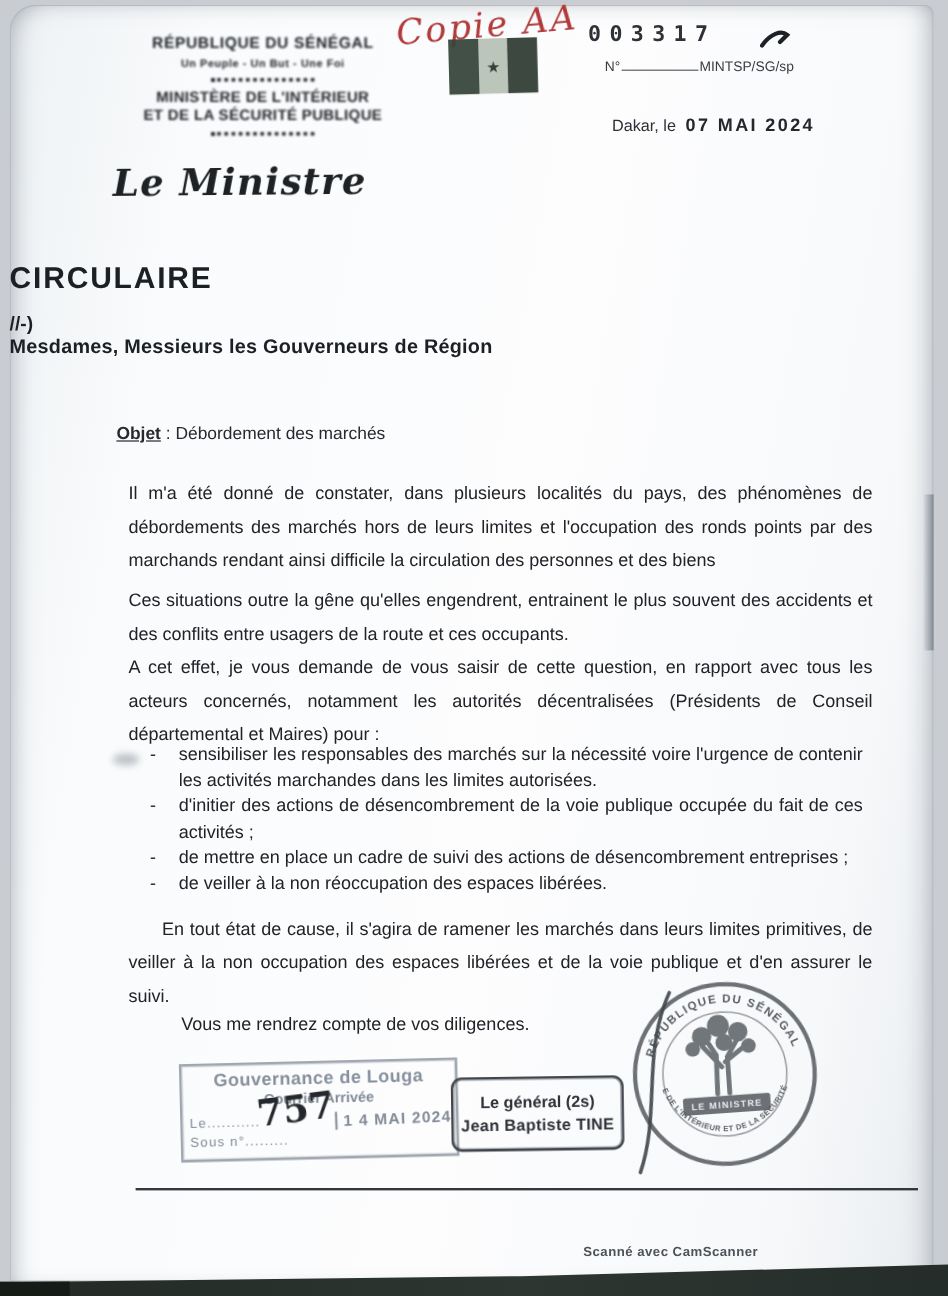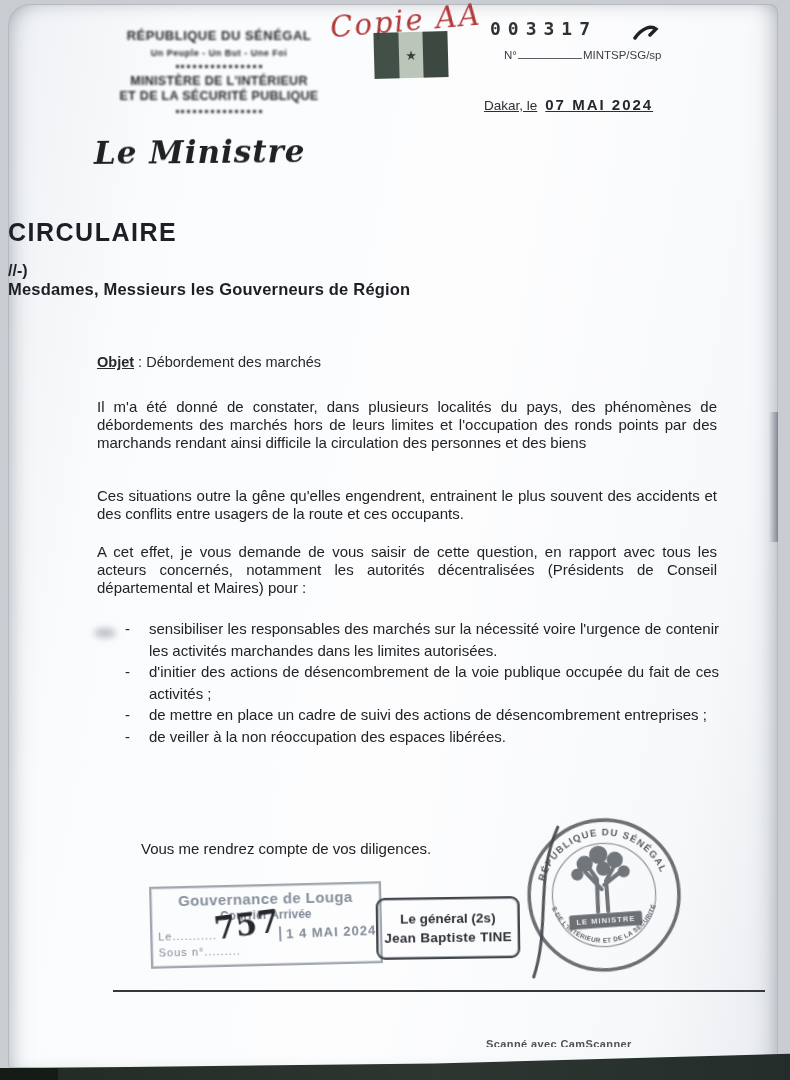--- a/index.html
+++ b/index.html
@@ -26,35 +26,35 @@
   .flag>div{flex:1;}
   .flag-left{background:#36433a;}
   .flag-mid{background:#b7c1b6;display:flex;align-items:center;justify-content:center;color:#27312a;font-size:13px;}
   .flag-right{background:#2f3b33;}
 
   .ref-number{left:482px;top:14px;font-family:"DejaVu Sans Mono",monospace;font-weight:bold;
               font-size:18px;letter-spacing:7px;color:#2e3237;filter:blur(.3px);}
   .pen-tick{left:625px;top:18px;}
   .ref-line{left:496px;top:44px;font-size:11.5px;color:#3a3e44;filter:blur(.25px);}
   .blank-line{display:inline-block;width:64px;border-bottom:1px solid #5a5f66;margin:0 1px;height:10px;}
-  .place-date{left:476px;top:92px;font-size:13.5px;color:#2b2e33;text-decoration:underline;}
+  .place-date{left:502px;top:92px;font-size:13.5px;color:#2b2e33;}
   .date-stamp{font-weight:bold;font-size:15px;letter-spacing:2px;color:#24272c;margin-left:8px;filter:blur(.2px);}
 
   .sender-script{left:86px;top:130px;font-family:"DejaVu Serif",serif;font-style:italic;font-weight:bold;
                  font-size:31px;color:#1f2225;letter-spacing:1px;filter:blur(.35px);transform:rotate(-.5deg);}
 
   .heading{left:0;top:214px;width:100%;text-align:left;color:#1c1f23;}
   .heading-title{font-size:25px;font-weight:bold;letter-spacing:1.5px;filter:blur(.2px);}
   .heading-mark{font-size:16px;font-weight:bold;margin-top:15px;}
   .heading-recipients{font-size:16.5px;font-weight:bold;letter-spacing:.2px;filter:blur(.25px);}
 
   .subject{left:89px;top:350px;font-size:14.5px;color:#26292e;filter:blur(.25px);}
   .subject b{text-decoration:underline;margin-top:33px;}
 
-  .para{left:89px;width:620px;font-size:15px;line-height:18px;color:#202327;text-align:justify;
+  .para{left:99px;width:620px;font-size:15px;line-height:28px;color:#202327;text-align:justify;
         filter:blur(.15px);}
   .p1{top:394px;}
   .p2{top:483px;}
   .p3{top:539px;}
   .p4{top:757px;text-indent:28px;}
   .p5{top:836px;margin-left:44px;}
   .bullets{left:89px;top:614px;width:622px;}
   .bullet-row{display:flex;font-size:15px;line-height:21.5px;color:#202327;filter:blur(.15px);}
   .bullet-marker{width:24px;padding-left:28px;flex:none;}
   .bullet-text{flex:1;text-align:justify;}
@@ -163,20 +163,21 @@
       <div class="bullet-row">
         <span class="bullet-marker">-</span>
         <span class="bullet-text">de mettre en place un cadre de suivi des actions de désencombrement entreprises ;</span>
       </div>
       <div class="bullet-row">
         <span class="bullet-marker">-</span>
         <span class="bullet-text">de veiller à la non réoccupation des espaces libérées.</span>
       </div>
     </div>
 
+    <div class="abs para p4">En tout état de cause, il s'agira de ramener les marchés dans leurs limites primitives, de veiller à la non occupation des espaces libérées et de la voie publique et d'en assurer le suivi.</div>
     <div class="abs para p5">Vous me rendrez compte de vos diligences.</div>
 
     <div class="abs smudge"></div>
     <div class="abs fold"></div>
 
     <div class="abs stamp-louga">
       <div class="louga-office">Gouvernance de Louga</div>
       <div class="louga-line2">Courrier Arrivée</div>
       <div class="louga-le">Le...........</div>
       <div class="louga-number">757</div>

